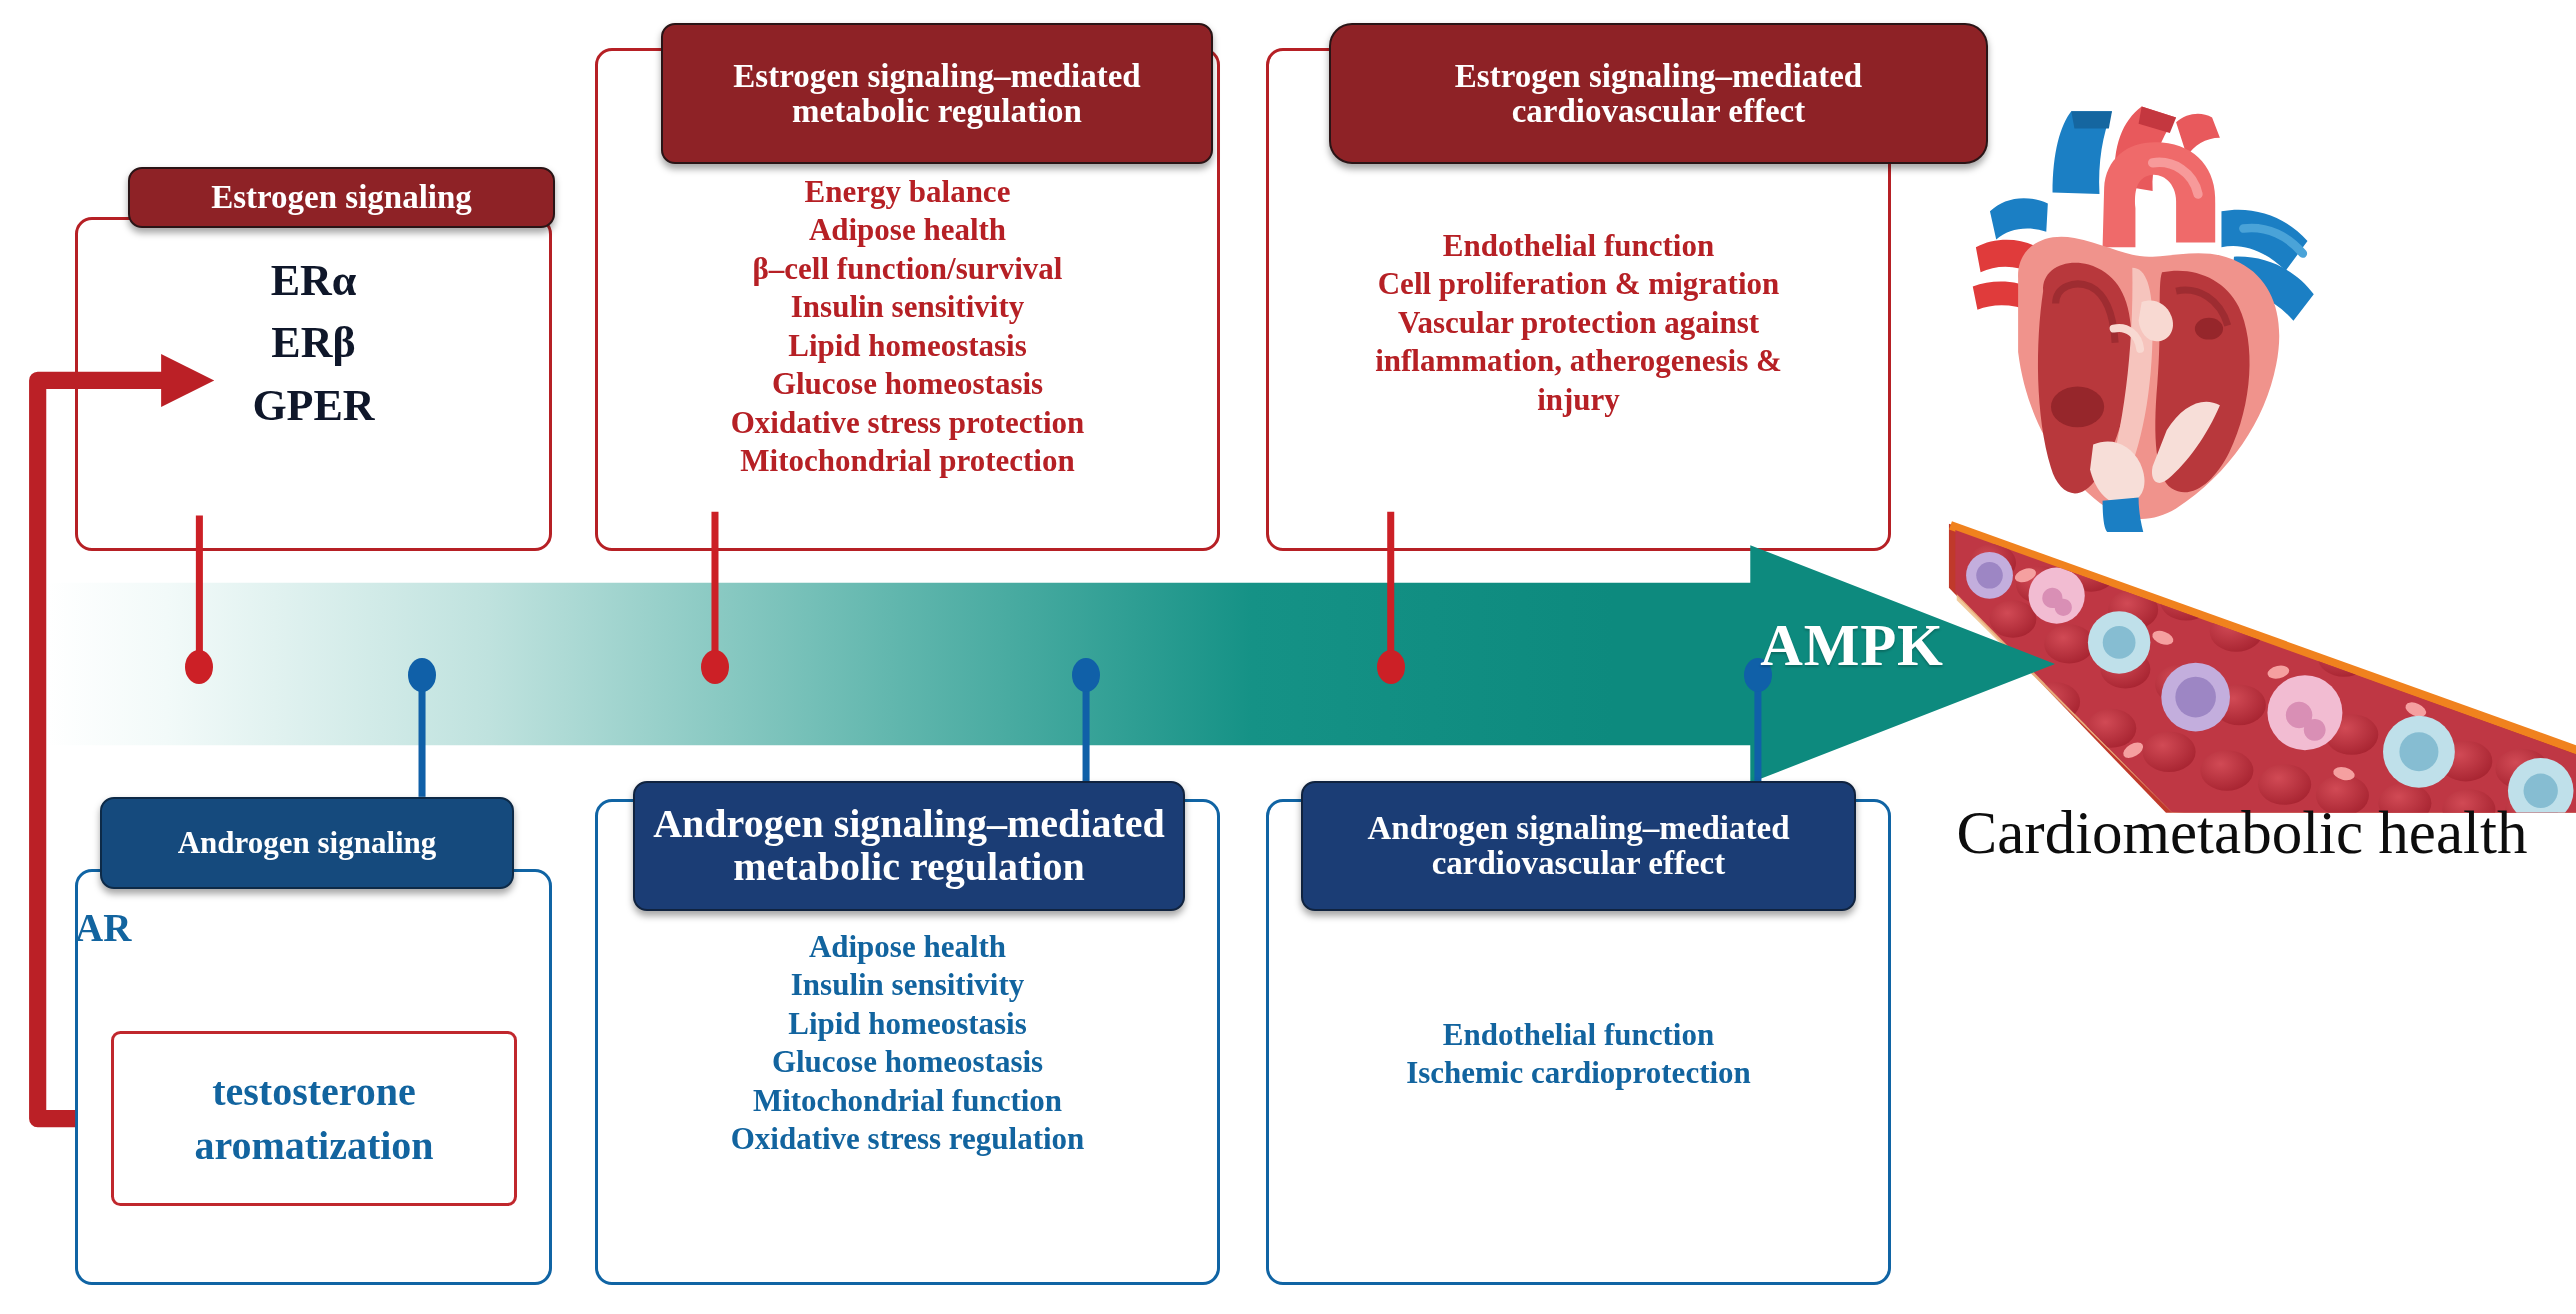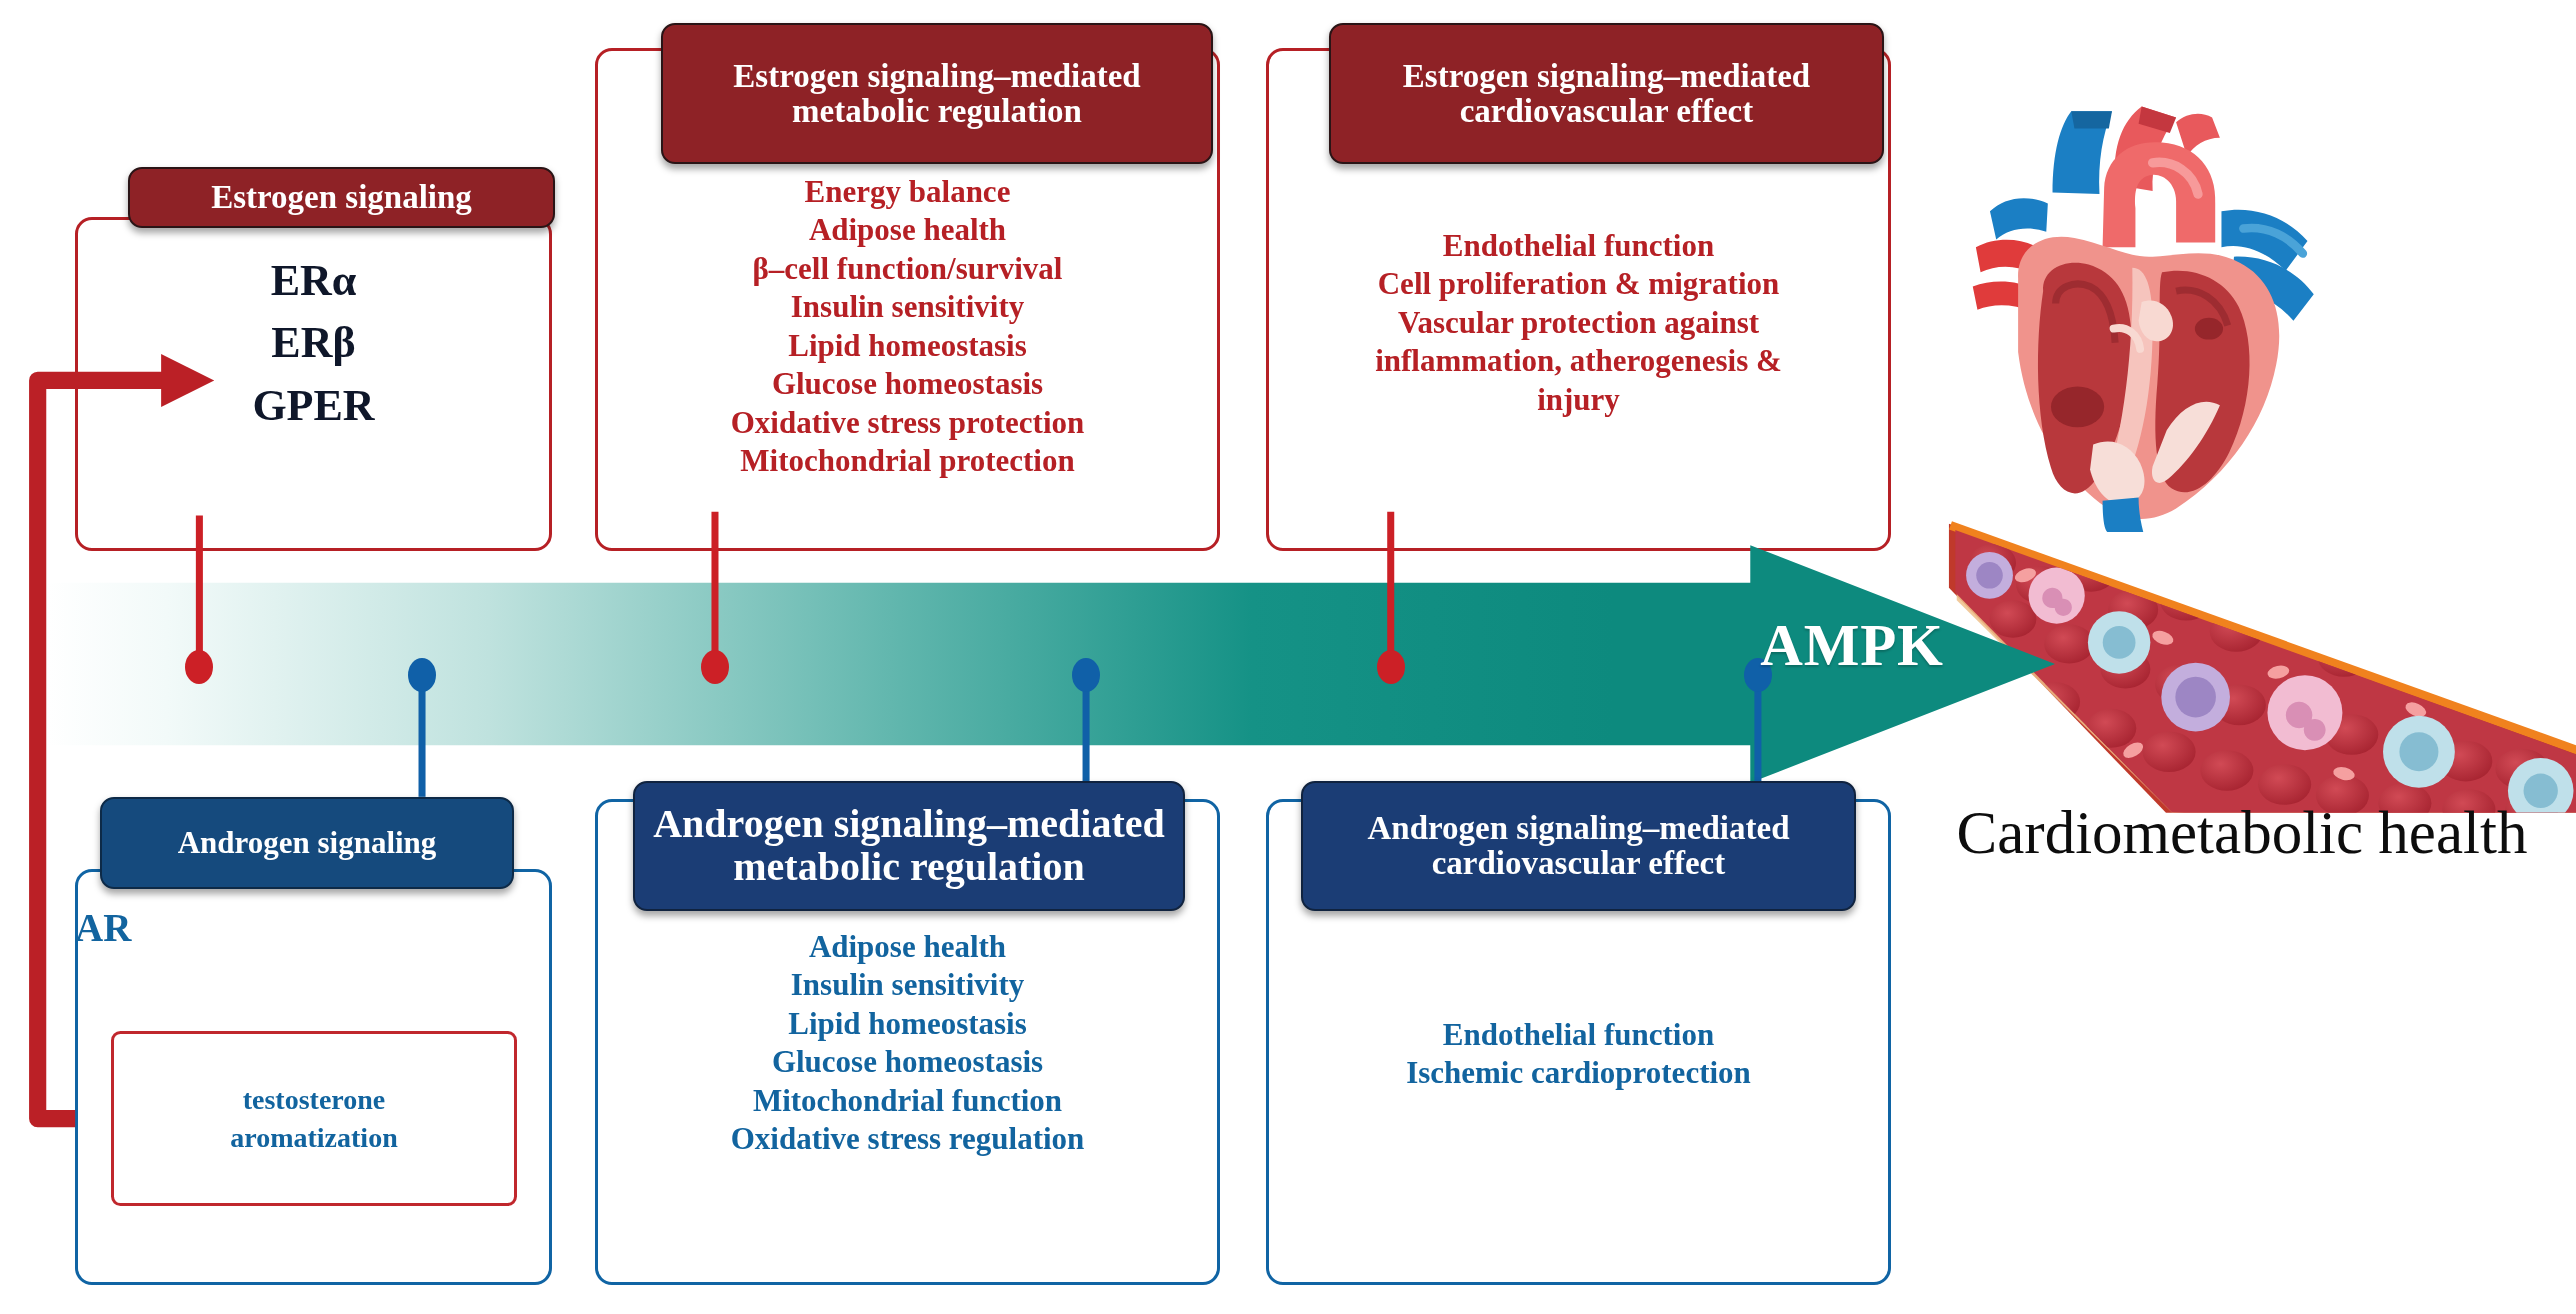--- a/index.html
+++ b/index.html
@@ -263,33 +263,33 @@
     <div>Adipose health</div>
     <div>β–cell function/survival</div>
     <div>Insulin sensitivity</div>
     <div>Lipid homeostasis</div>
     <div>Glucose homeostasis</div>
     <div>Oxidative stress protection</div>
     <div>Mitochondrial protection</div>
   </div>
 
   <div class="content-box red" style="left:1266px;top:48px;width:625px;height:503px;"></div>
-  <div class="header-pill red" style="left:1301px;top:23.4px;width:555px;height:141px;font-size:33px;padding:0 15.6px;">Estrogen signaling–mediated cardiovascular effect</div>
+  <div class="header-pill red" style="left:1301px;top:23.4px;width:659px;height:141px;font-size:33px;padding:0 15.6px;border-radius:23px;">Estrogen signaling–mediated cardiovascular effect</div>
   <div class="list red" style="left:1266px;top:227px;width:625px;font-size:31px;">
     <div>Endothelial function</div>
     <div>Cell proliferation &amp; migration</div>
     <div>Vascular protection against</div>
     <div>inflammation, atherogenesis &amp;</div>
     <div>injury</div>
   </div>
 
   <div class="content-box blue" style="left:75px;top:869px;width:477px;height:416px;"></div>
   <div class="header-pill navy" style="left:100px;top:797px;width:414px;height:92px;font-size:31px;">Androgen signaling</div>
   <div class="ar-label" style="left:75px;top:905px;width:477px;font-size:39px;">AR</div>
-  <div class="sub-box" style="left:111px;top:1031px;width:406px;height:175px;font-size:28px;font-family:Liberation Serif, serif;">
+  <div class="sub-box" style="left:111px;top:1031px;width:406px;height:175px;font-size:40px;font-family:Liberation Serif, serif;">
     <span>testosterone</span>
     <span>aromatization</span>
   </div>
 
   <div class="content-box blue" style="left:595px;top:799px;width:625px;height:486px;"></div>
   <div class="header-pill blue" style="left:633px;top:781px;width:552px;height:130px;font-size:40px;padding:0 15.6px;">Androgen signaling–mediated metabolic regulation</div>
   <div class="list blue" style="left:595px;top:928px;width:625px;font-size:31px;">
     <div>Adipose health</div>
     <div>Insulin sensitivity</div>
     <div>Lipid homeostasis</div>

